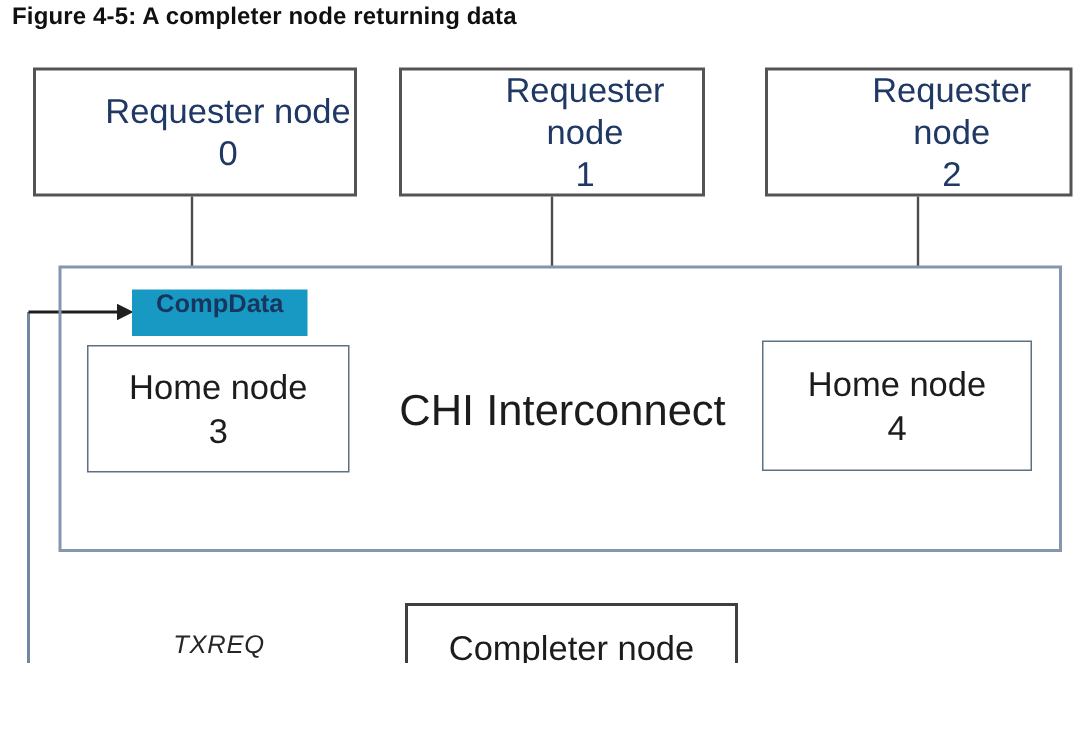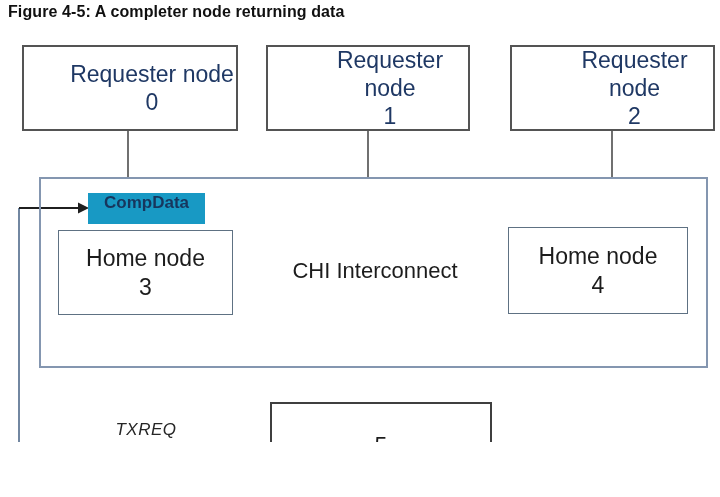--- a/index.html
+++ b/index.html
@@ -42,21 +42,21 @@
     font-size:17px;font-weight:bold;
   }
   .home{
     border:1.5px solid #5e7183;
     color:#1c1c1c;font-size:23px;
   }
   .home3{left:58px;top:230px;width:175px;height:85px;}
   .home4{left:508px;top:227px;width:180px;height:87px;}
   .chi-label{
     position:absolute;left:255px;top:258px;width:240px;height:30px;
-    text-align:center;color:#1c1c1c;font-size:22px;
+    text-align:center;color:#1c1c1c;font-size:29px;
   }
   .completer{
     border:2px solid #3f3f3f;
     color:#1c1c1c;font-size:23px;
   }
   .comp5{left:270px;top:402px;width:222px;height:88px;}
   .txreq-label{
     position:absolute;left:100px;top:420px;width:92px;
     text-align:center;color:#262626;font-size:17px;letter-spacing:0.5px;font-style:italic;
   }
@@ -107,20 +107,21 @@
   <div class="box home home3">
     <span>Home node</span>
     <span>3</span>
   </div>
   <div class="box home home4">
     <span>Home node</span>
     <span>4</span>
   </div>
 
   <div class="box completer comp5">
+    <span>Completer node</span>
     <span>5</span>
   </div>
 
   <div class="txreq-label">TXREQ</div>
 
   <div class="wm wm-csdn">CSDN @子墨祭</div>
 
 </div>
 
 </body></html>

